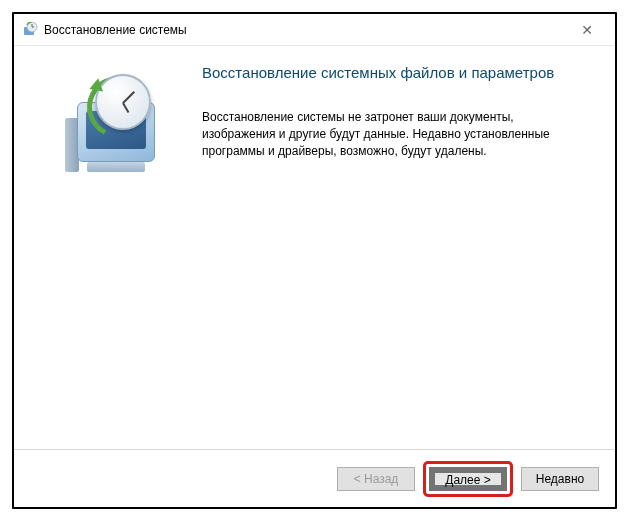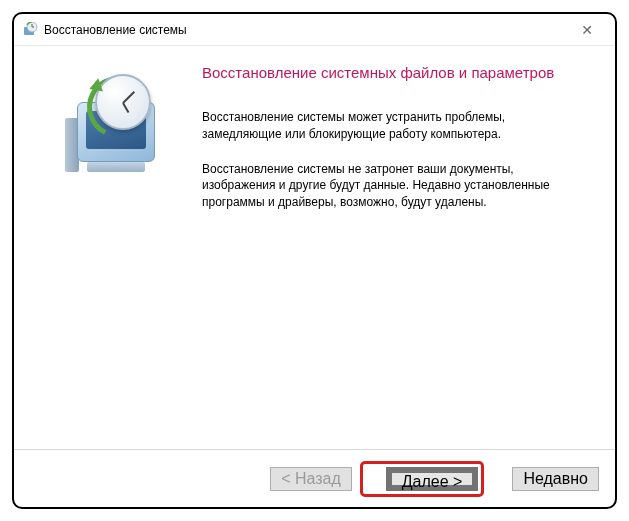--- a/index.html
+++ b/index.html
@@ -7,21 +7,21 @@
       font-family: 'Segoe UI', Tahoma, sans-serif;
       background: #fff;
       width: 629px;
       height: 521px;
       position: relative;
     }
     .outer-border {
       position: absolute;
       top: 12px; left: 12px; right: 12px; bottom: 12px;
       border: 2px solid #000;
-      border-radius: 10px;
+      border-radius: 1px;
       background: #fff;
       display: flex;
       flex-direction: column;
     }
     .titlebar {
       height: 32px;
       display: flex;
       align-items: center;
       padding: 0 8px;
       border-bottom: 1px solid #e8e8e8;
@@ -62,48 +62,47 @@
       align-items: flex-start;
     }
     .right-col {
       flex: 1;
       padding-left: 8px;
       padding-right: 10px;
     }
     .main-heading {
       font-size: 15px;
       font-weight: 400;
-      color: #be185d;
+      color: #0c4a6e;
       margin-bottom: 28px;
     }
     .body-text {
       font-size: 12px;
       color: #000;
       line-height: 1.4;
       margin-bottom: 18px;
     }
     .button-bar {
       border-top: 1px solid #d8d8d8;
       padding: 12px 16px;
       height: 58px;
       display: flex;
       justify-content: flex-end;
       align-items: center;
       gap: 8px;
     }
     .wiz-btn {
       min-width: 78px;
       height: 24px;
-      font-size: 16px;
+      font-size: 12px;
       font-family: inherit;
       background: #e1e1e1;
       border: 1px solid #adadad;
       cursor: pointer;
       padding: 0 10px;
-      margin-left: 20px;
     }
     .wiz-btn:disabled {
       color: #9a9a9a;
       cursor: default;
     }
     .highlight-box {
       display: inline-flex;
       padding: 3px;
       border: 3px solid #d6201e;
       border-radius: 5px;
@@ -225,21 +224,20 @@
         <div class="tower"></div>
         <div class="monitor"></div>
         <div class="monitor-stand"></div>
         <div class="arrow-arc"></div>
         <div class="clock"></div>
         <div class="arrow"></div>
       </div>
     </div>
     <div class="right-col">
       <h1 class="main-heading">Восстановление системных файлов и параметров</h1>
-      <p class="body-text">Восстановление системы может устранить проблемы, замедляющие или блокирующие работу компьютера.</p>
       <p class="body-text">Восстановление системы не затронет ваши документы, изображения и другие будут данные. Недавно установленные программы и драйверы, возможно, будут удалены.</p>
     </div>
   </div>
 
   <div class="button-bar">
     <button class="wiz-btn" disabled="">&lt; Назад</button>
     <span class="highlight-box">
       <button class="wiz-btn">Далее &gt;</button>
     </span>
     <button class="wiz-btn">Недавно</button>

